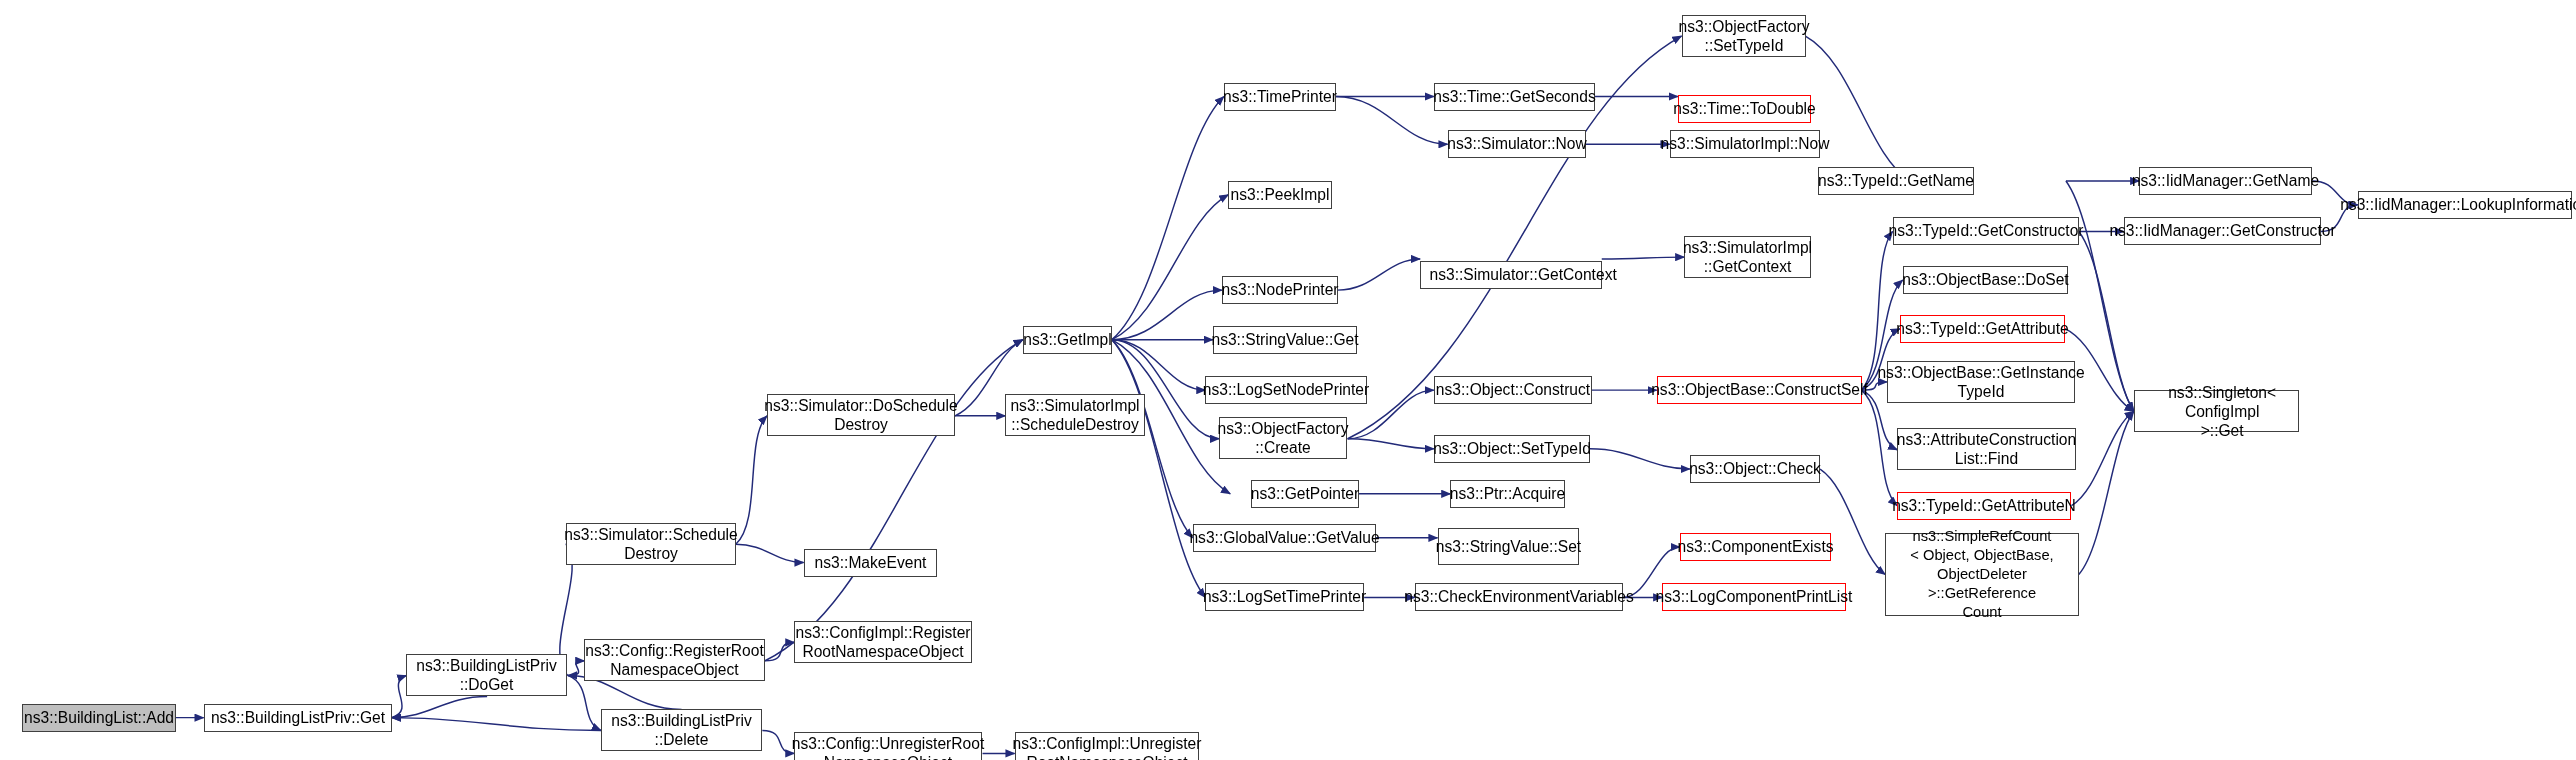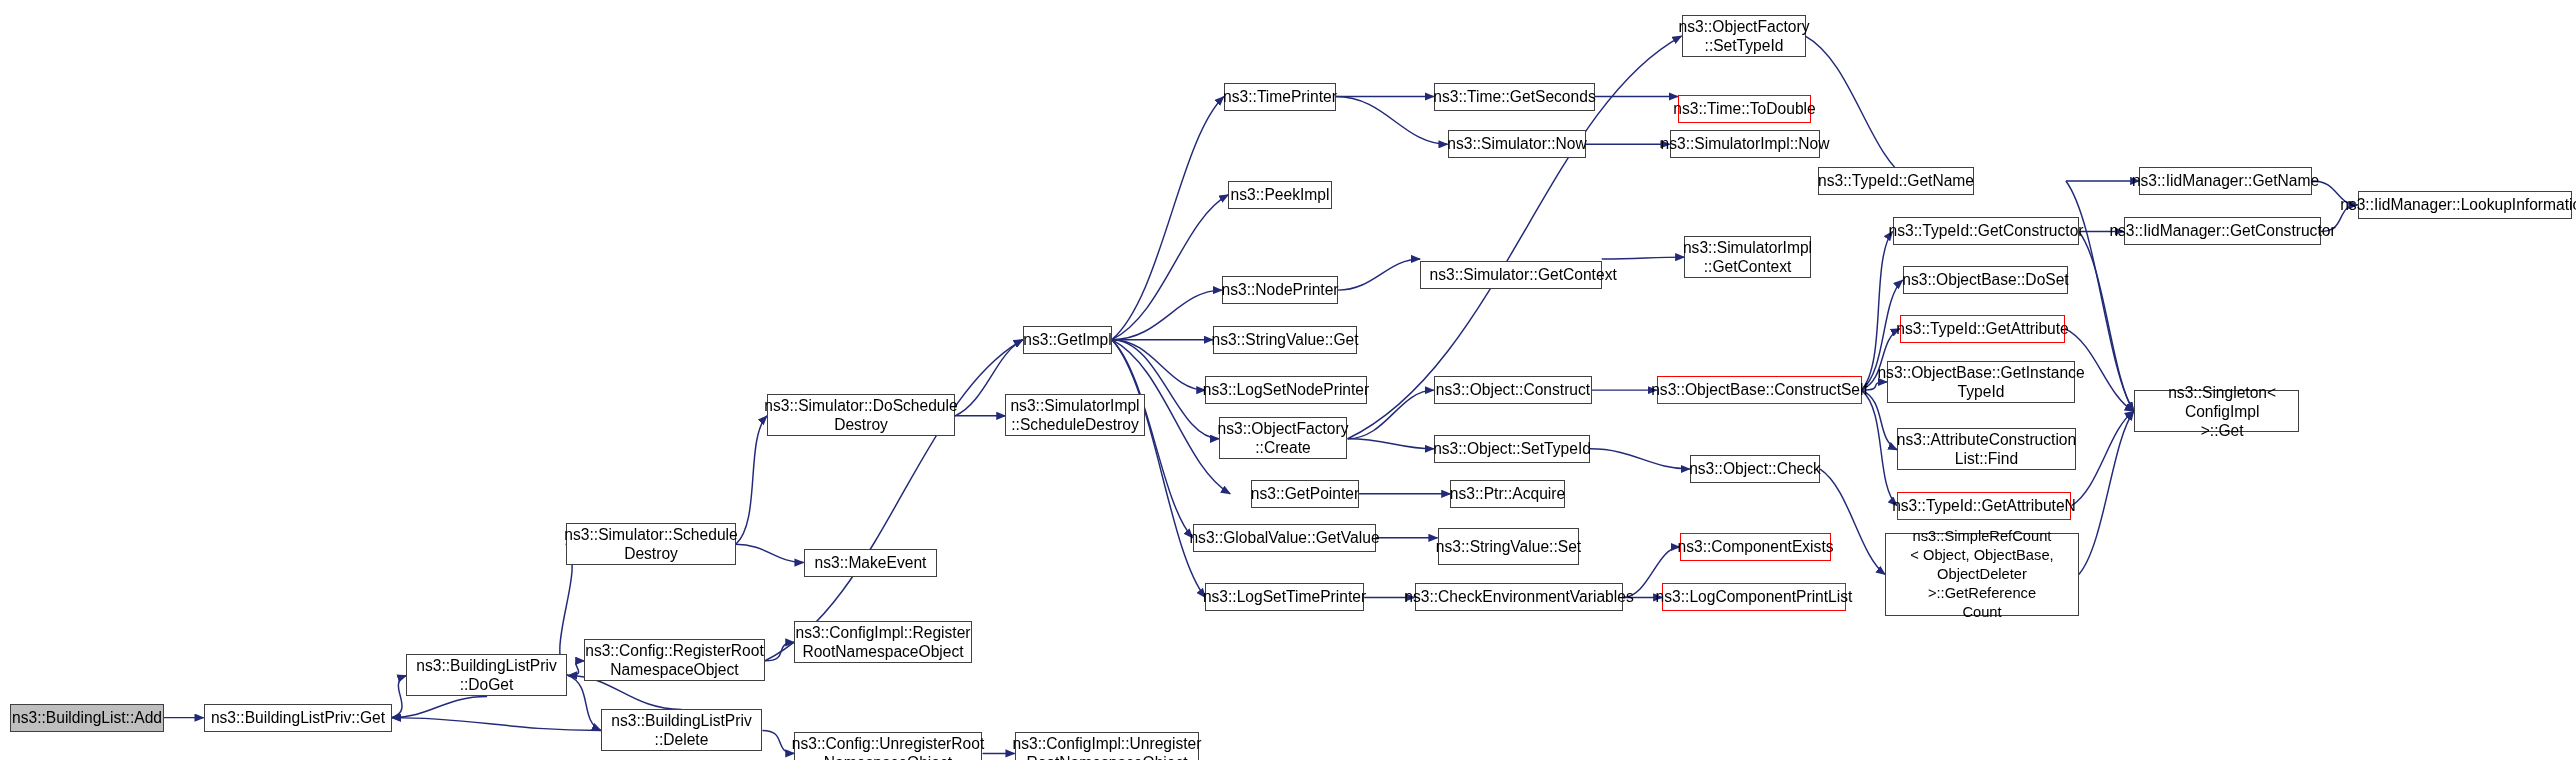--- a/index.html
+++ b/index.html
@@ -97,21 +97,21 @@
         <path d="M 2521,197 C 2549,197 2546,223 2570,223"></path>
         <path d="M 2530,252 C 2558,252 2546,223 2570,223"></path>
         <path d="M 2252,197 C 2285.3,242.18 2296.4,402.82 2326,448"></path>
         <path d="M 2266,252 C 2294,287.28 2302,412.72 2326,448"></path>
         <path d="M 2251,358 C 2284.75,374.2 2296,431.8 2326,448"></path>
         <path d="M 2258,551 C 2288.6,532.46 2298.8,466.54 2326,448"></path>
         <path d="M 2266,626 C 2294,593.96 2302,480.04 2326,448"></path>
       </g>
   </svg>
   <div id="nodes">
-      <div class="node cur" style="left: 10px; top: 704px; width: 154px; height: 27.5px;">ns3::BuildingList::Add</div>
+      <div class="node cur" style="left: 22px; top: 704px; width: 154px; height: 27.5px;">ns3::BuildingList::Add</div>
       <div class="node" style="left: 204px; top: 704px; width: 188px; height: 27.5px;">ns3::BuildingListPriv::Get</div>
       <div class="node" style="left: 406px; top: 654px; width: 161px; height: 42px;">ns3::BuildingListPriv
 ::DoGet</div>
       <div class="node" style="left: 601px; top: 709px; width: 161px; height: 42px;">ns3::BuildingListPriv
 ::Delete</div>
       <div class="node" style="left: 584px; top: 639px; width: 181px; height: 42px;">ns3::Config::RegisterRoot
 NamespaceObject</div>
       <div class="node" style="left: 794px; top: 732px; width: 188px; height: 42px;">ns3::Config::UnregisterRoot
 NamespaceObject</div>
       <div class="node" style="left: 794px; top: 621px; width: 178px; height: 42px;">ns3::ConfigImpl::Register

